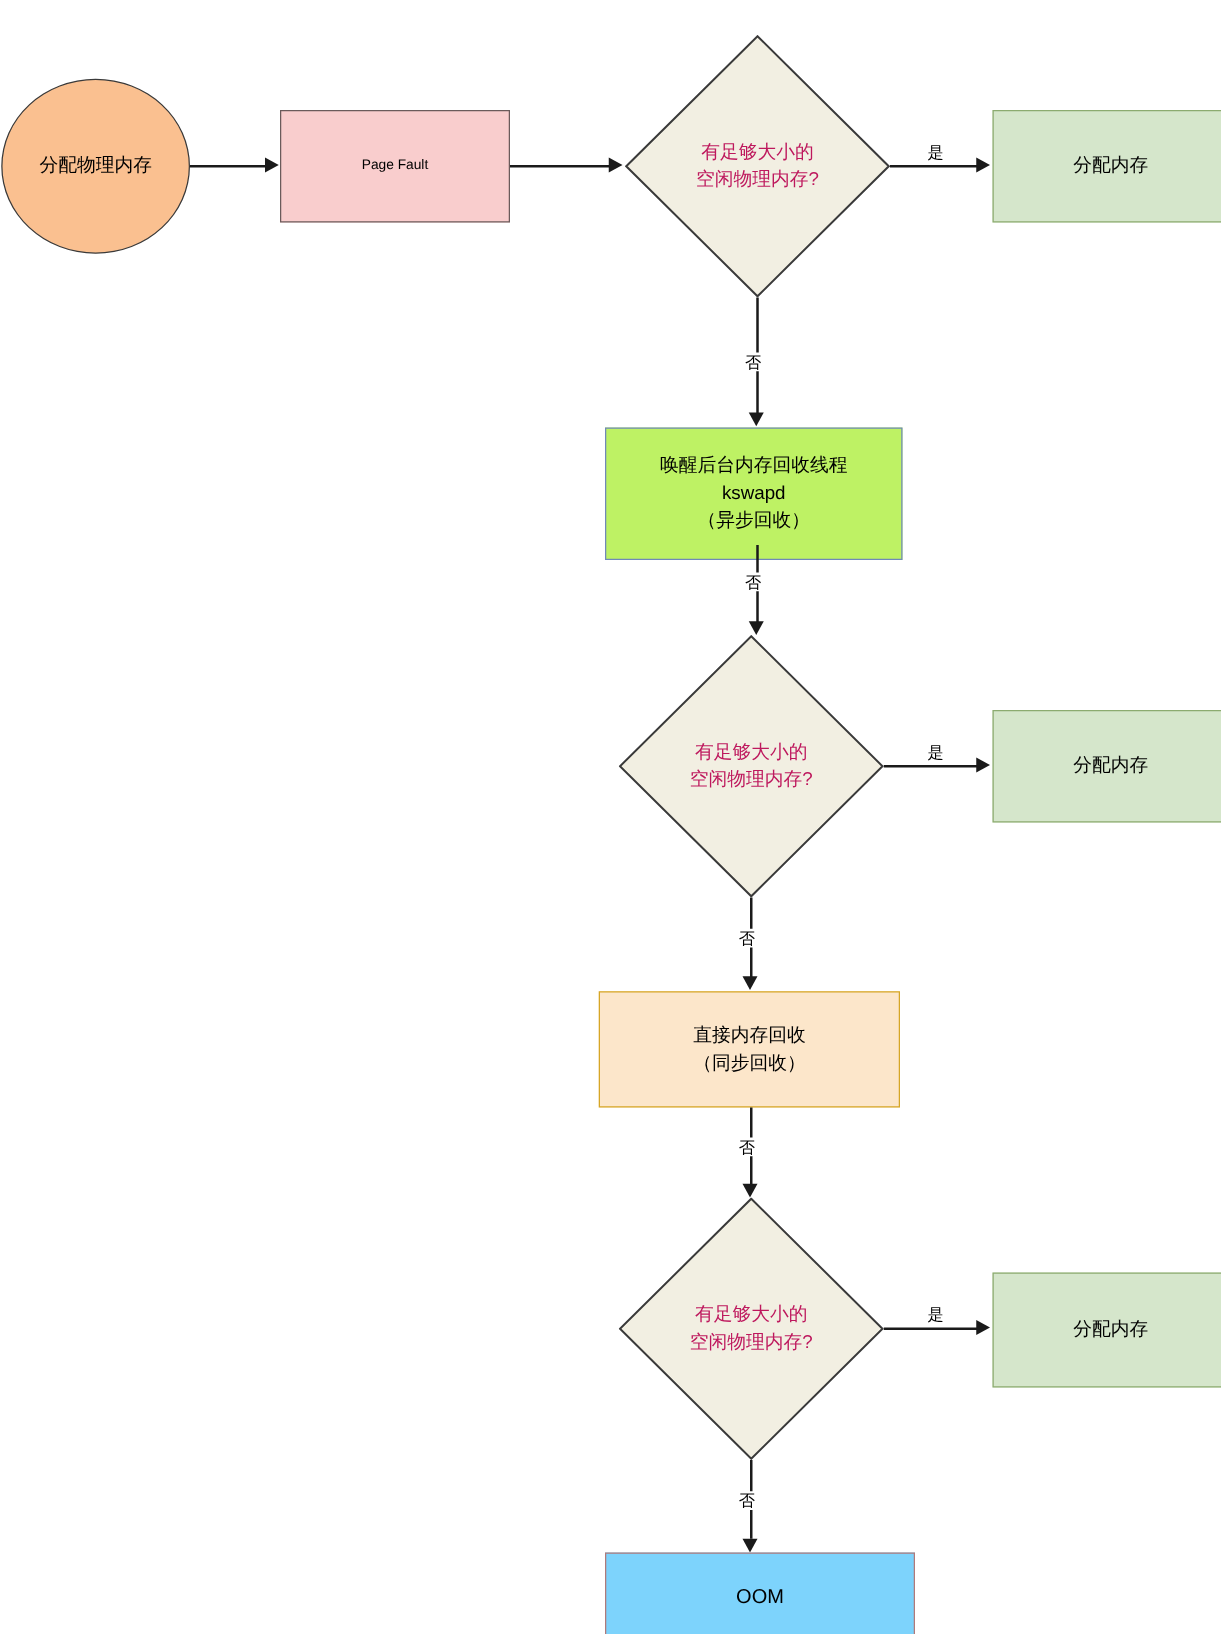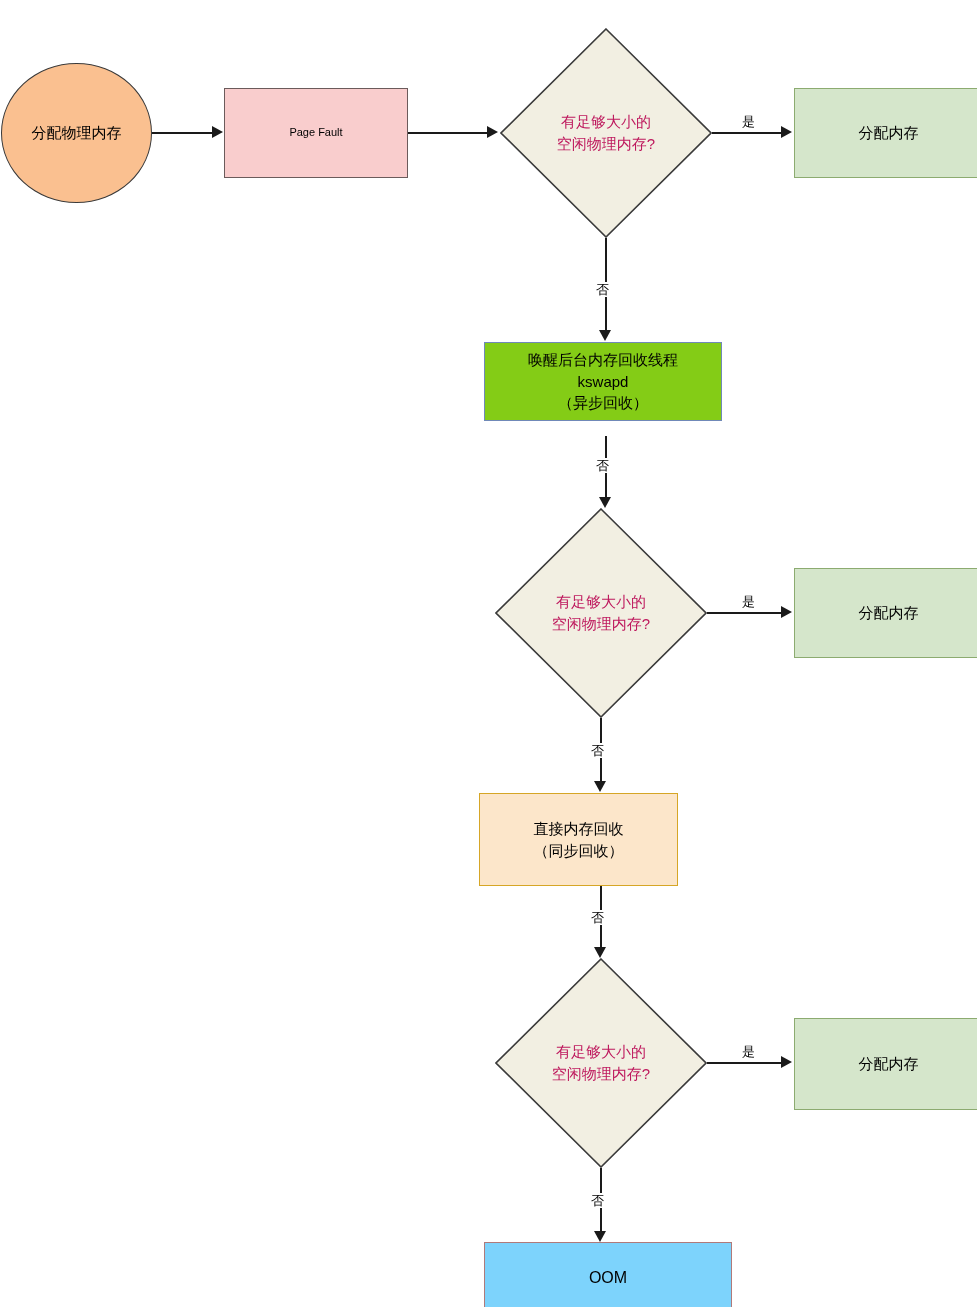--- a/index.html
+++ b/index.html
@@ -128,21 +128,21 @@
   <div class="arrow-right" style="left:781px; top:98px;"></div>
 
   <div class="node rect" style="left:794px; top:60px; width:189px; height:90px; background:#d5e6cb; border-color:#8cab70;">
     <span>分配内存</span>
   </div>
 
   <div class="vline" style="left:605px; top:210px; height:93px;"></div>
   <div class="edge-label" style="left:594px; top:254px;">否</div>
   <div class="arrow-down" style="left:599px; top:302px;"></div>
 
-  <div class="node rect" style="left:484px; top:314px; width:238px; height:79px; background:#84cc16; border-color:#7089b8;">
+  <div class="node rect" style="left:484px; top:314px; width:238px; height:106px; background:#bef264; border-color:#7089b8;">
     <span>唤醒后台内存回收线程
 kswapd
 （异步回收）</span>
   </div>
 
   <div class="vline" style="left:605px; top:408px; height:62px;"></div>
   <div class="edge-label" style="left:594px; top:430px;">否</div>
   <div class="arrow-down" style="left:599px; top:469px;"></div>
 
   <div class="diamond-wrap" style="left:495px; top:480px; width:212px; height:210px;">
@@ -158,21 +158,21 @@
   <div class="arrow-right" style="left:781px; top:578px;"></div>
 
   <div class="node rect" style="left:794px; top:540px; width:189px; height:90px; background:#d5e6cb; border-color:#8cab70;">
     <span>分配内存</span>
   </div>
 
   <div class="vline" style="left:600px; top:690px; height:64px;"></div>
   <div class="edge-label" style="left:589px; top:715px;">否</div>
   <div class="arrow-down" style="left:594px; top:753px;"></div>
 
-  <div class="node rect" style="left:479px; top:765px; width:199px; height:93px; background:#fce6ca; border-color:#d6a626;">
+  <div class="node rect" style="left:479px; top:765px; width:241px; height:93px; background:#fce6ca; border-color:#d6a626;">
     <span>直接内存回收
 （同步回收）</span>
   </div>
 
   <div class="vline" style="left:600px; top:858px; height:62px;"></div>
   <div class="edge-label" style="left:589px; top:882px;">否</div>
   <div class="arrow-down" style="left:594px; top:919px;"></div>
 
   <div class="diamond-wrap" style="left:495px; top:930px; width:212px; height:210px;">
     <svg class="diamond-shape" viewBox="0 0 212 210" preserveAspectRatio="none">

